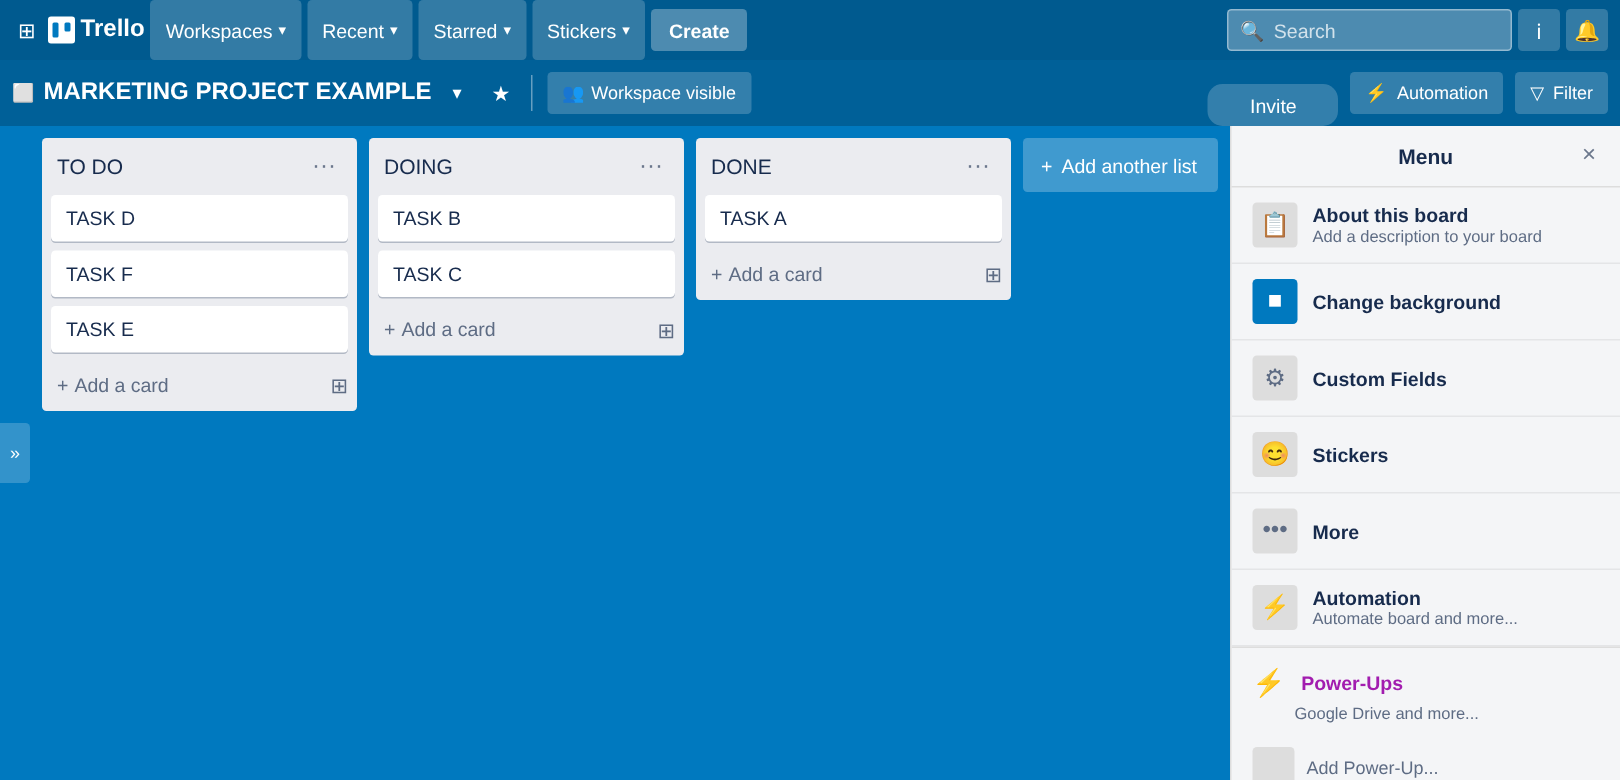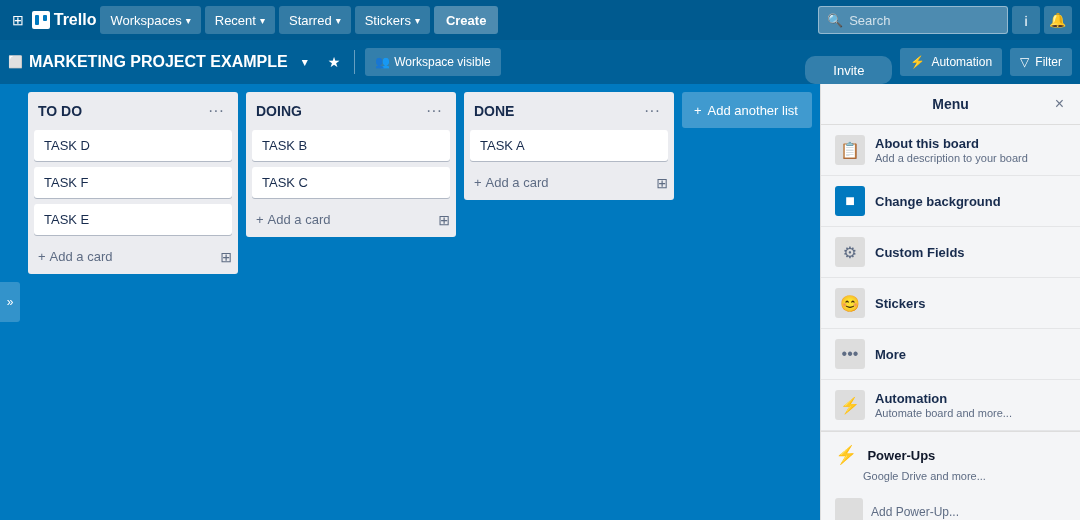--- a/index.html
+++ b/index.html
@@ -27,21 +27,21 @@
       background: rgba(255,255,255,0.2);
       border: none;
       color: #fff;
       padding: 4px 10px;
       border-radius: 3px;
       cursor: pointer;
       font-size: 13px;
       display: flex;
       align-items: center;
       gap: 4px;
-      height: 28px;
+      height: 40px;
     }
     .nav-chevron { font-size: 10px; }
     .nav-create-btn {
       background: rgba(255,255,255,0.3);
       border: none;
       color: #fff;
       padding: 4px 12px;
       border-radius: 3px;
       cursor: pointer;
       font-size: 13px;
@@ -190,21 +190,21 @@
       display: flex;
       flex-direction: column;
     }
     .list-header {
       padding: 8px 10px;
       display: flex;
       align-items: center;
       justify-content: space-between;
     }
     .list-title {
-      font-weight: 700;
+      font-weight: 400;
       font-size: 14px;
       color: #172b4d;
     }
     .list-menu-btn {
       background: transparent;
       border: none;
       cursor: pointer;
       color: #6b778c;
       font-size: 16px;
       padding: 2px 4px;
@@ -343,21 +343,21 @@
     }
     .menu-item-desc {
       font-size: 11px;
       color: #5e6c84;
       margin-top: 1px;
     }
 
     .power-ups-section { padding: 12px 14px; border-top: 1px solid #ddd; }
     .power-ups-header { display: flex; align-items: center; gap: 10px; margin-bottom: 4px; }
     .power-ups-icon { font-size: 18px; color: #5e6c84; }
-    .power-ups-title { font-size: 13px; font-weight: 600; color: #0f172a; }
+    .power-ups-title { font-size: 13px; font-weight: 600; color: #a21caf; }
     .power-ups-desc { font-size: 11px; color: #5e6c84; margin-bottom: 10px; padding-left: 28px; }
     .add-power-up-item {
       display: flex;
       align-items: center;
       gap: 8px;
       padding: 6px 0;
       cursor: pointer;
     }
     .power-up-placeholder {
       width: 28px;

